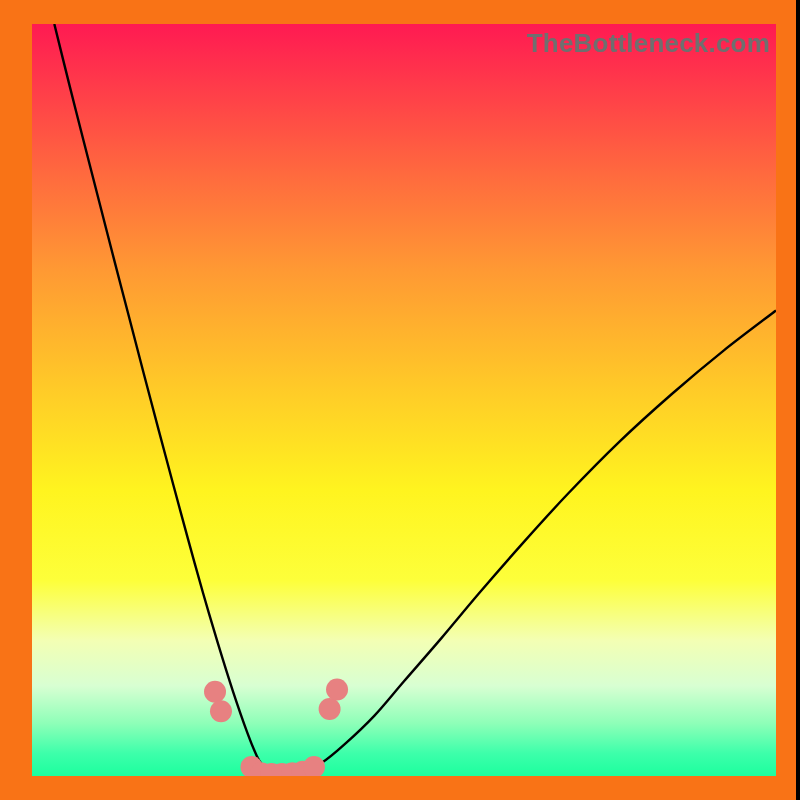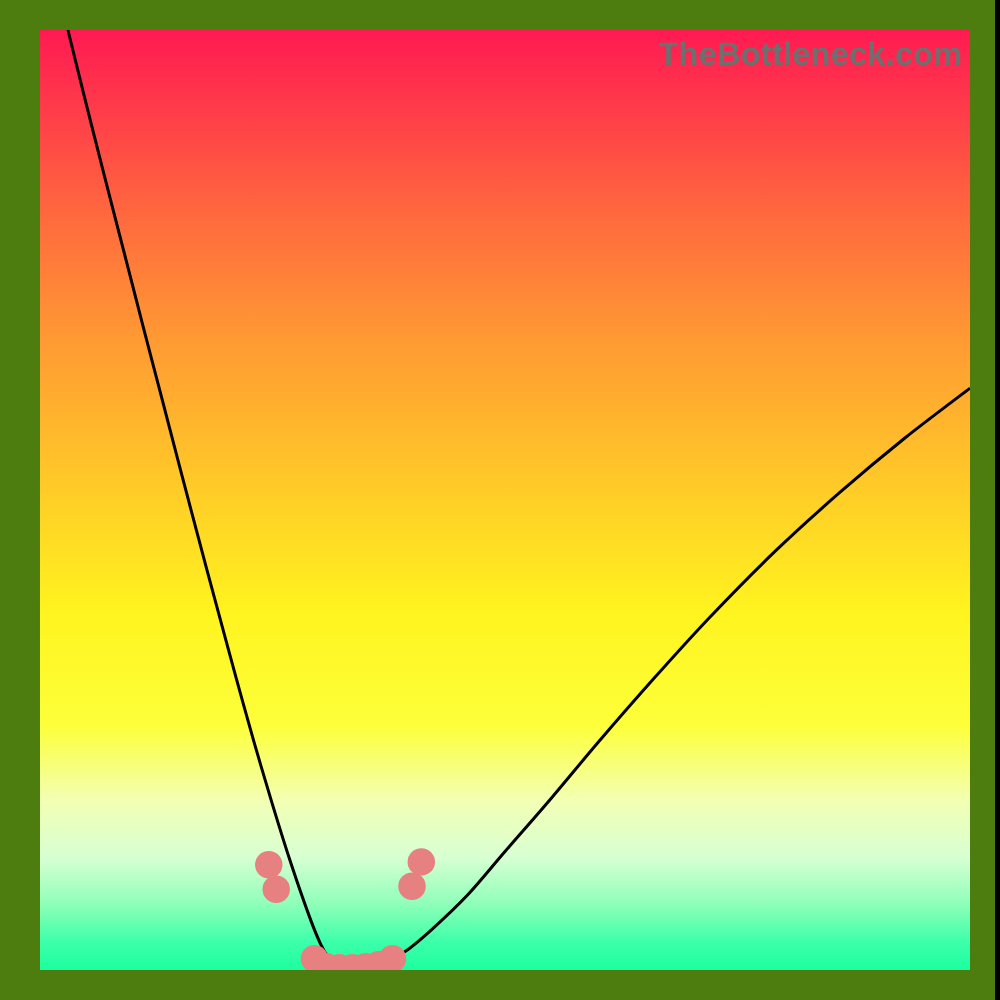--- a/index.html
+++ b/index.html
@@ -8,21 +8,21 @@
     width: 800px;
     height: 800px;
     overflow: hidden;
     background: #000;
     font-family: Arial, Helvetica, sans-serif;
   }
   .frame {
     position: absolute;
     left: 0; top: 0;
     width: 796px; height: 800px;
-    background: #4d7c0f;
+    background: #f97316;
   }
   .plot {
     position: absolute;
     left: 32px;
     top: 24px;
     width: 744px;
     height: 752px;
     background: linear-gradient(to bottom,
       #ff1a52 0%,
       #ff3a4a 8%,

